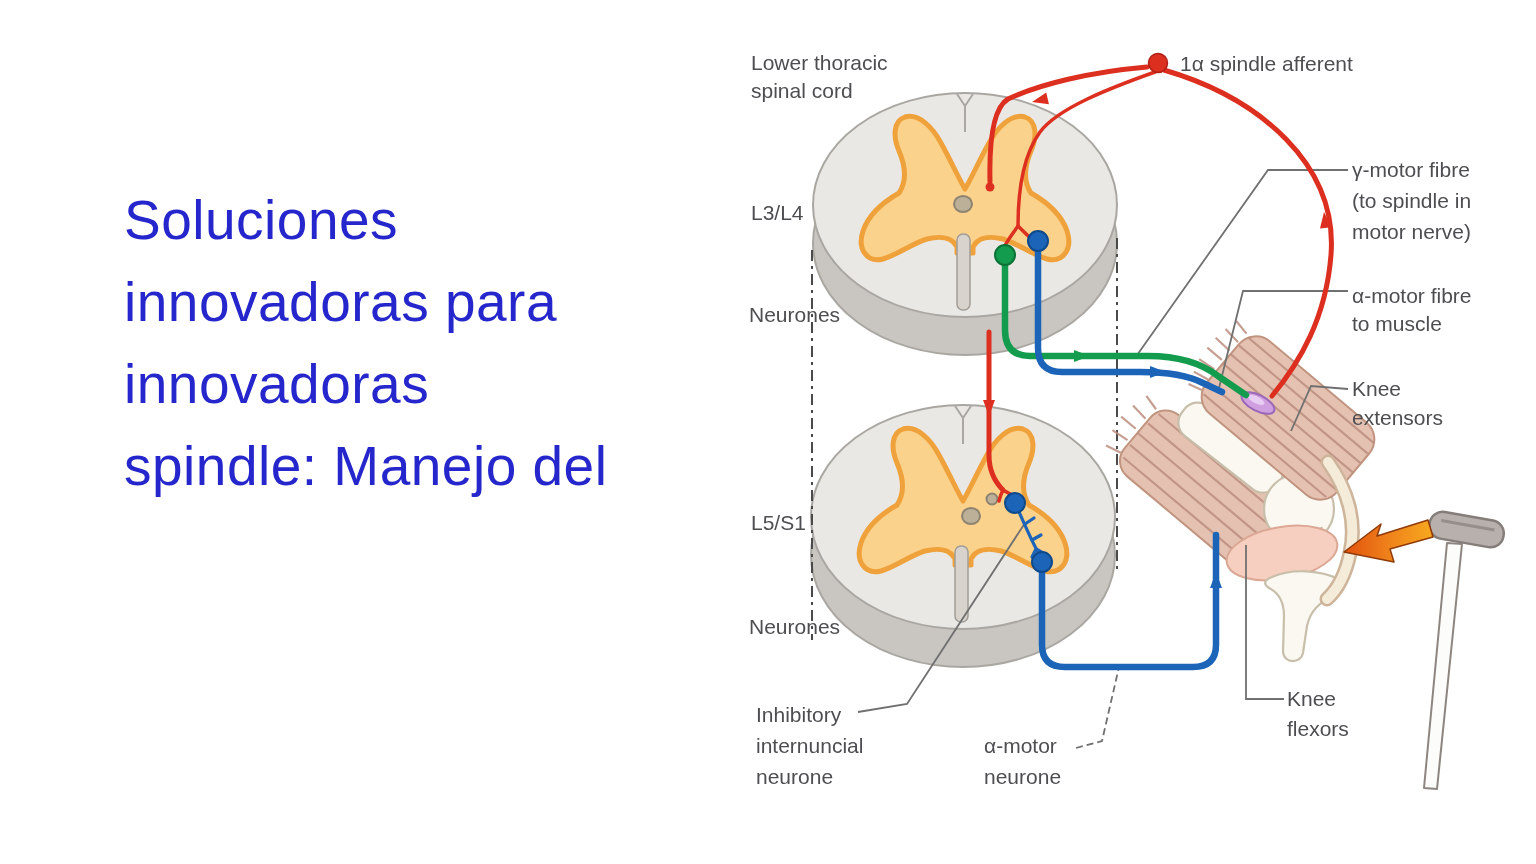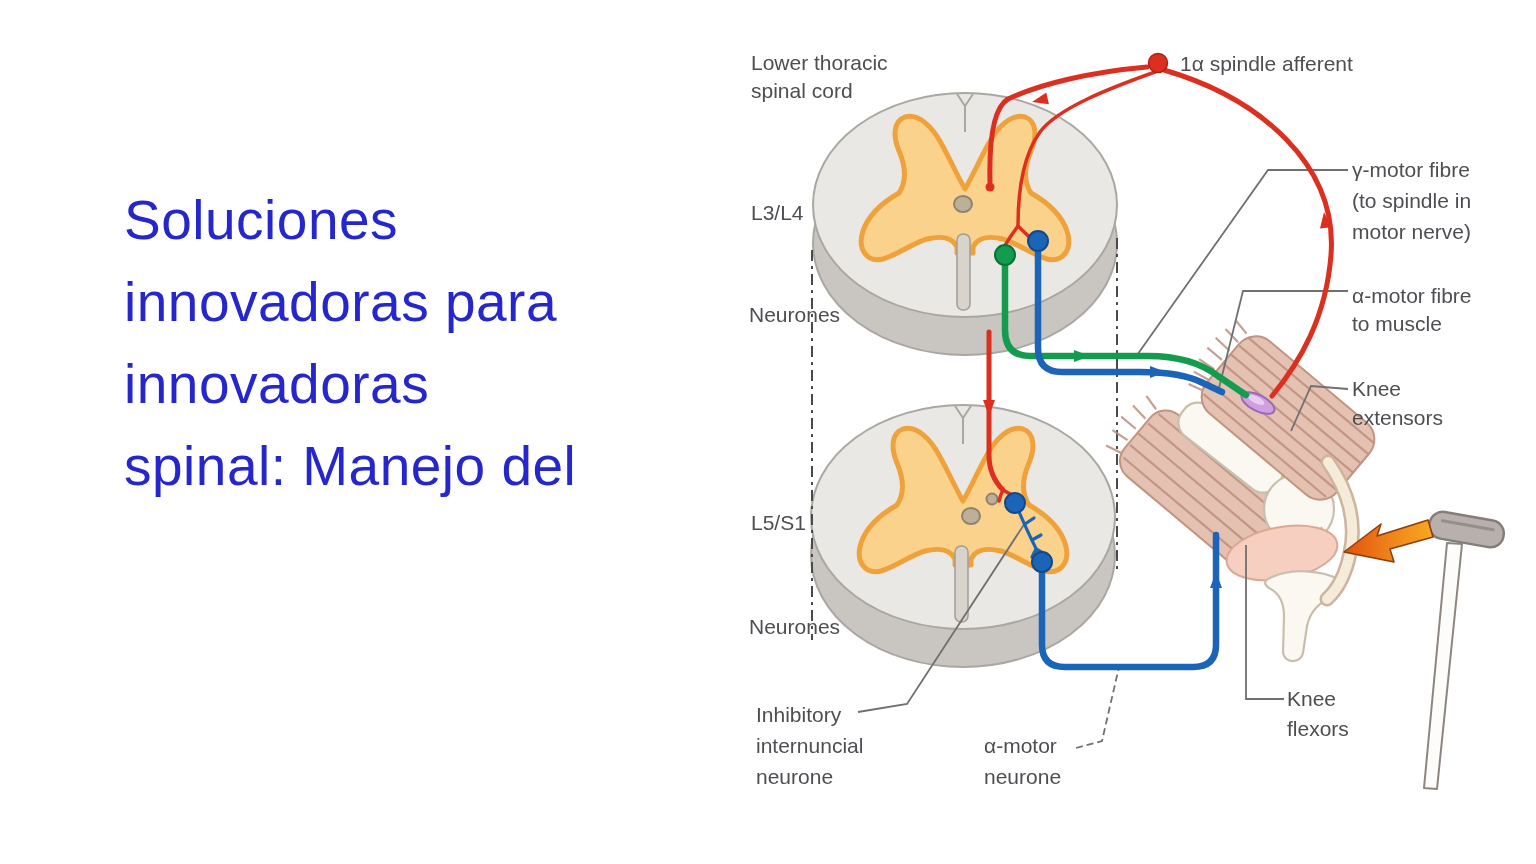--- a/index.html
+++ b/index.html
@@ -52,21 +52,21 @@
 </style>
 </head>
 <body>
 
 <div class="stage">
 
   <div class="title">
     <div>Soluciones</div>
     <div>innovadoras para</div>
     <div>innovadoras</div>
-    <div>spinal: Manejo del</div>
+    <div>spindle: Manejo del</div>
   </div>
 
   <svg width="1536" height="864" viewBox="0 0 1536 864">
     <defs>
       <path id="ah" d="M0,0 L-16,6 L-16,-6 Z"></path>
       <linearGradient id="og" x1="0" y1="0" x2="1" y2="0">
         <stop offset="0" stop-color="#e2510e"></stop>
         <stop offset="0.55" stop-color="#f0861c"></stop>
         <stop offset="1" stop-color="#f7a91f"></stop>
       </linearGradient>

